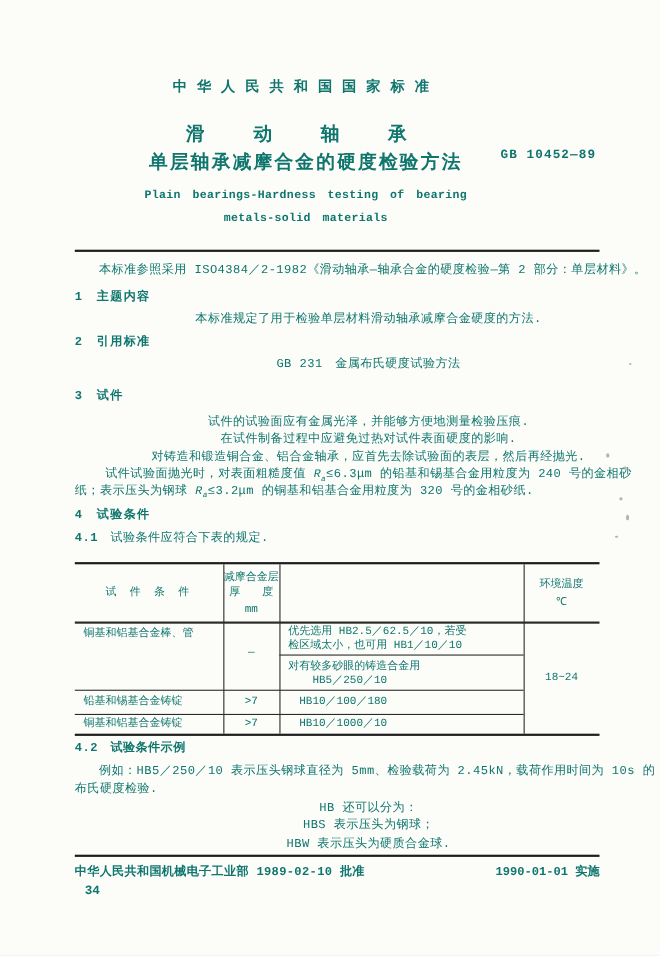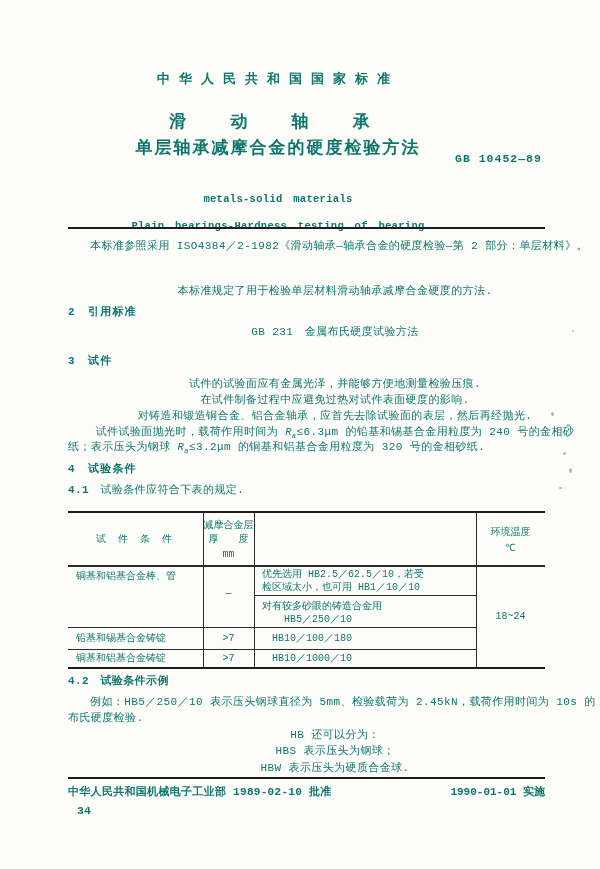--- a/index.html
+++ b/index.html
@@ -8,22 +8,22 @@
     background:#fcfcf9;color:#0f766e;overflow:hidden;
     outline:1px solid #c9c9c2;
     font-family:Liberation Mono, monospace;
   }
   .abs{position:absolute;}
   .center-col{position:absolute;left:2px;width:552px;text-align:center;white-space:nowrap;}
   .b{font-weight:bold;}
   #std-label{top:70px;font-size:13px;font-weight:bold;letter-spacing:9px;}
   #title-cn{top:110px;font-size:17px;font-weight:bold;letter-spacing:17px;}
   #subtitle-cn{top:136px;font-size:17px;font-weight:bold;letter-spacing:2px;}
-  #gb-num{left:455px;top:152px;font-size:11.5px;font-weight:bold;letter-spacing:1px;white-space:nowrap;}
-  #en1{top:172px;font-size:10.5px;font-weight:bold;word-spacing:4px;letter-spacing:.3px;margin-top:48px;}
+  #gb-num{left:455px;top:135px;font-size:11.5px;font-weight:bold;letter-spacing:1px;white-space:nowrap;}
+  #en1{top:172px;font-size:10.5px;font-weight:bold;word-spacing:4px;letter-spacing:.3px;}
   #en2{top:193px;font-size:10.5px;font-weight:bold;word-spacing:4px;letter-spacing:.3px;}
   .rule{position:absolute;left:68px;width:477px;background:#1d1d1d;}
   #rule-top{top:227px;height:2px;}
   #rule-footer{top:777px;height:2px;}
 
   .ln{position:absolute;left:68px;width:490px;font-size:11px;letter-spacing:.4px;white-space:nowrap;line-height:14px;}
   .ind{padding-left:22px;text-align:center;}
   .hd{font-weight:bold;letter-spacing:1.2px;}
   .ra{font-style:italic;font-size:10.5px;}
   .ra sub{font-size:7px;}
@@ -51,30 +51,31 @@
   <div class="center-col" id="std-label">中华人民共和国国家标准</div>
   <div class="center-col" id="title-cn">滑 动 轴 承</div>
   <div class="center-col" id="subtitle-cn">单层轴承减摩合金的硬度检验方法</div>
   <div class="abs" id="gb-num">GB 10452—89</div>
   <div class="center-col" id="en1">Plain bearings-Hardness testing of bearing</div>
   <div class="center-col" id="en2">metals-solid materials</div>
   <div class="rule" id="rule-top"></div>
 
   <div class="ln ind" style="top:239px">本标准参照采用 ISO4384／2-1982《滑动轴承—轴承合金的硬度检验—第 2 部分：单层材料》。</div>
 
+  <div class="ln hd" style="top:264px">1　主题内容</div>
   <div class="ln ind" style="top:284px">本标准规定了用于检验单层材料滑动轴承减摩合金硬度的方法.</div>
 
   <div class="ln hd" style="top:305px">2　引用标准</div>
   <div class="ln ind" style="top:325px">GB 231　金属布氏硬度试验方法</div>
 
   <div class="ln hd" style="top:354px">3　试件</div>
   <div class="ln ind" style="top:377px">试件的试验面应有金属光泽，并能够方便地测量检验压痕.</div>
   <div class="ln ind" style="top:393px">在试件制备过程中应避免过热对试件表面硬度的影响.</div>
   <div class="ln ind" style="top:409px">对铸造和锻造铜合金、铝合金轴承，应首先去除试验面的表层，然后再经抛光.</div>
-  <div class="ln ind" style="top:425px"><span>试件试验面抛光时，载荷作用时间为 </span><span class="ra"><span>R</span><sub>a</sub></span><span>≤6.3μm 的铅基和锡基合金用粒度为 240 号的金相砂</span></div>
+  <div class="ln ind" style="top:425px"><span>试件试验面抛光时，对表面粗糙度值 </span><span class="ra"><span>R</span><sub>a</sub></span><span>≤6.3μm 的铅基和锡基合金用粒度为 240 号的金相砂</span></div>
   <div class="ln" style="top:440px"><span>纸；表示压头为钢球 </span><span class="ra"><span>R</span><sub>a</sub></span><span>≤3.2μm 的铜基和铝基合金用粒度为 320 号的金相砂纸.</span></div>
 
   <div class="ln hd" style="top:462px">4　试验条件</div>
   <div class="ln" style="top:483px"><span class="b">4.1</span>　<span>试验条件应符合下表的规定.</span></div>
 
   <div id="tbl">
     <div class="vline" style="left:135px"></div>
     <div class="vline" style="left:186px"></div>
     <div class="vline" style="left:408px"></div>
     <div class="hline" style="top:52px;left:0;width:477px;height:1.5px"></div>

